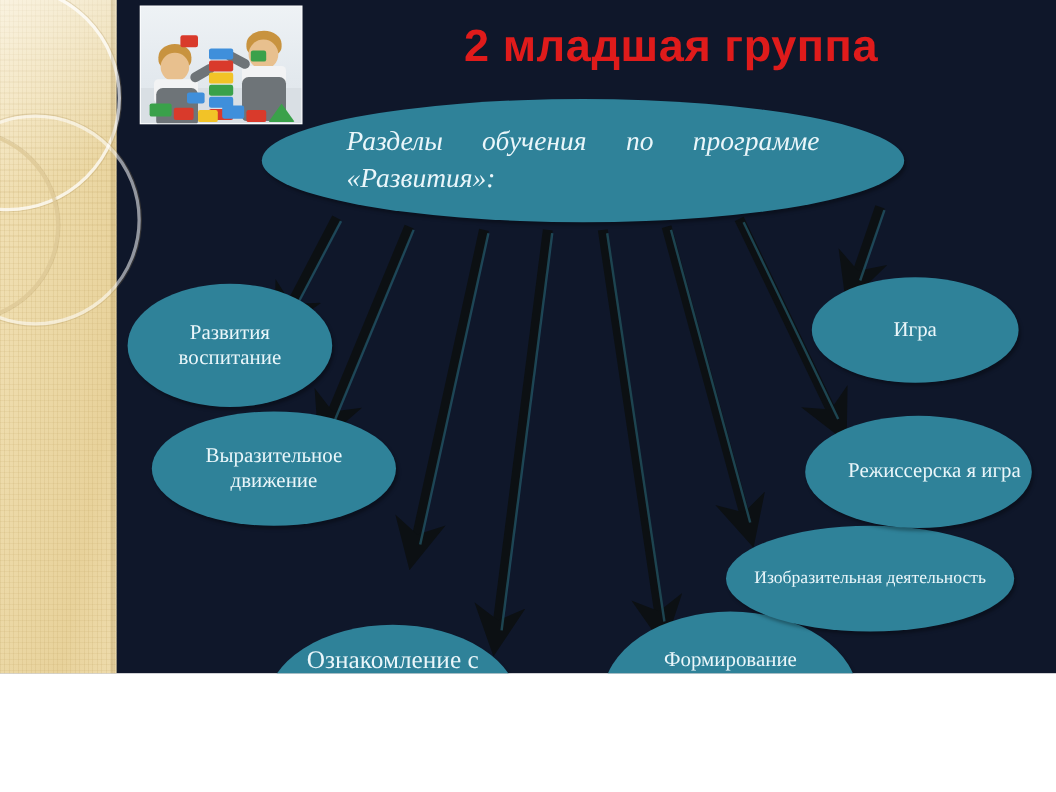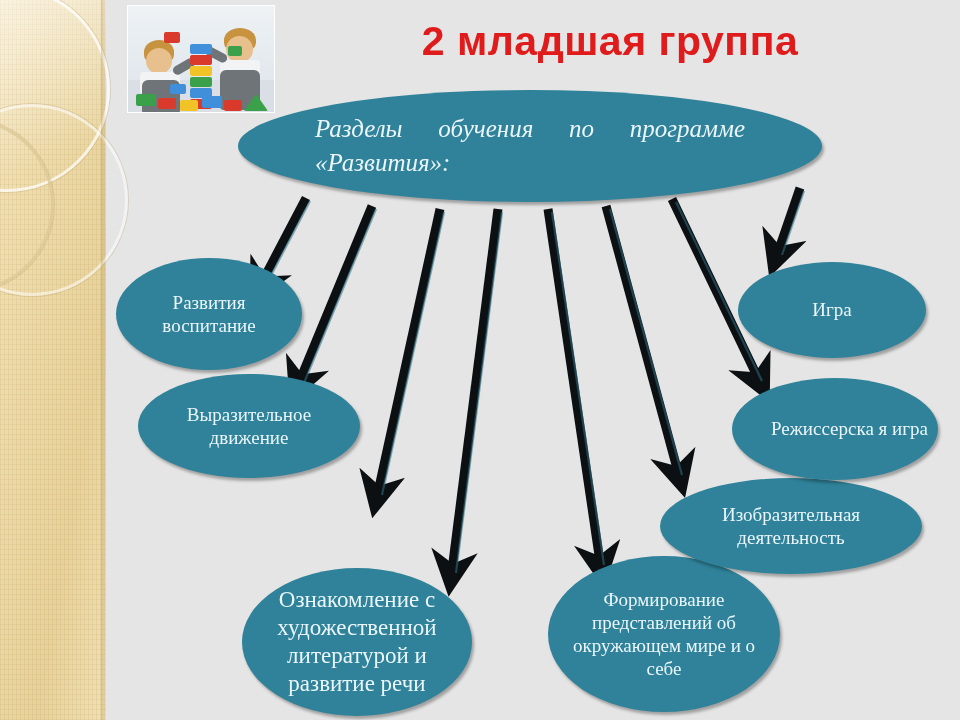--- a/index.html
+++ b/index.html
@@ -1,19 +1,19 @@
 <!DOCTYPE html>
 <html><head>
 <meta charset="utf-8">
 <style>
   html,body{margin:0;padding:0;background:#ffffff;}
   body{width:960px;height:720px;overflow:hidden;
        font-family:"Liberation Serif", serif;}
 
-  #slide{position:relative;width:960px;height:720px;background:#e5e5e5;overflow:hidden;}
+  #slide{position:relative;width:960px;height:612px;background:#0f172a;overflow:hidden;}
 
   
   .side-band{position:absolute;left:0;top:0;width:106px;height:720px;
     background:
       repeating-linear-gradient(90deg, rgba(196,168,104,.20) 0 1px, rgba(255,255,255,0) 1px 4px),
       repeating-linear-gradient(0deg, rgba(196,168,104,.16) 0 1px, rgba(255,255,255,0) 1px 5px),
       linear-gradient(100deg,#f3e3ba 0%,#ecd9a7 40%,#e8d29b 70%,#f1e0b4 100%);
   }
   .side-band .sheen{position:absolute;left:0;top:0;width:106px;height:210px;
     background:linear-gradient(160deg, rgba(255,255,255,.55), rgba(255,255,255,0) 72%);}
@@ -58,22 +58,22 @@
   .n1 span{font-size:19px;}
   .n2{left:138px;top:374px;width:222px;height:104px;text-align:center;}
   .n2 span{font-size:19px;}
   .n3{left:128px;top:488px;width:292px;height:96px;}
   .n3 span{font-size:19px;}
   .n4{left:242px;top:568px;width:230px;height:148px;}
   .n4 span{font-size:23px;}
   .n5{left:548px;top:556px;width:232px;height:156px;}
   .n5 span{font-size:19px;text-align:center;}
   .n6{left:660px;top:478px;width:262px;height:96px;}
-  .n6 span{font-size:19px;}
-  .n7{left:738px;top:262px;width:188px;height:96px;}
+  .n6 span{font-size:16px;}
+  .n7{left:738px;top:252px;width:188px;height:96px;}
   .n7 span{font-size:19px;}
   .n8{left:732px;top:378px;width:206px;height:102px;justify-content:flex-end;}
   .n8 span{font-size:19px;line-height:1.35;}
 
   .arrows{position:absolute;left:0;top:0;width:960px;height:720px;z-index:3;}
 </style>
 </head>
 <body>
 
 <div id="slide">

